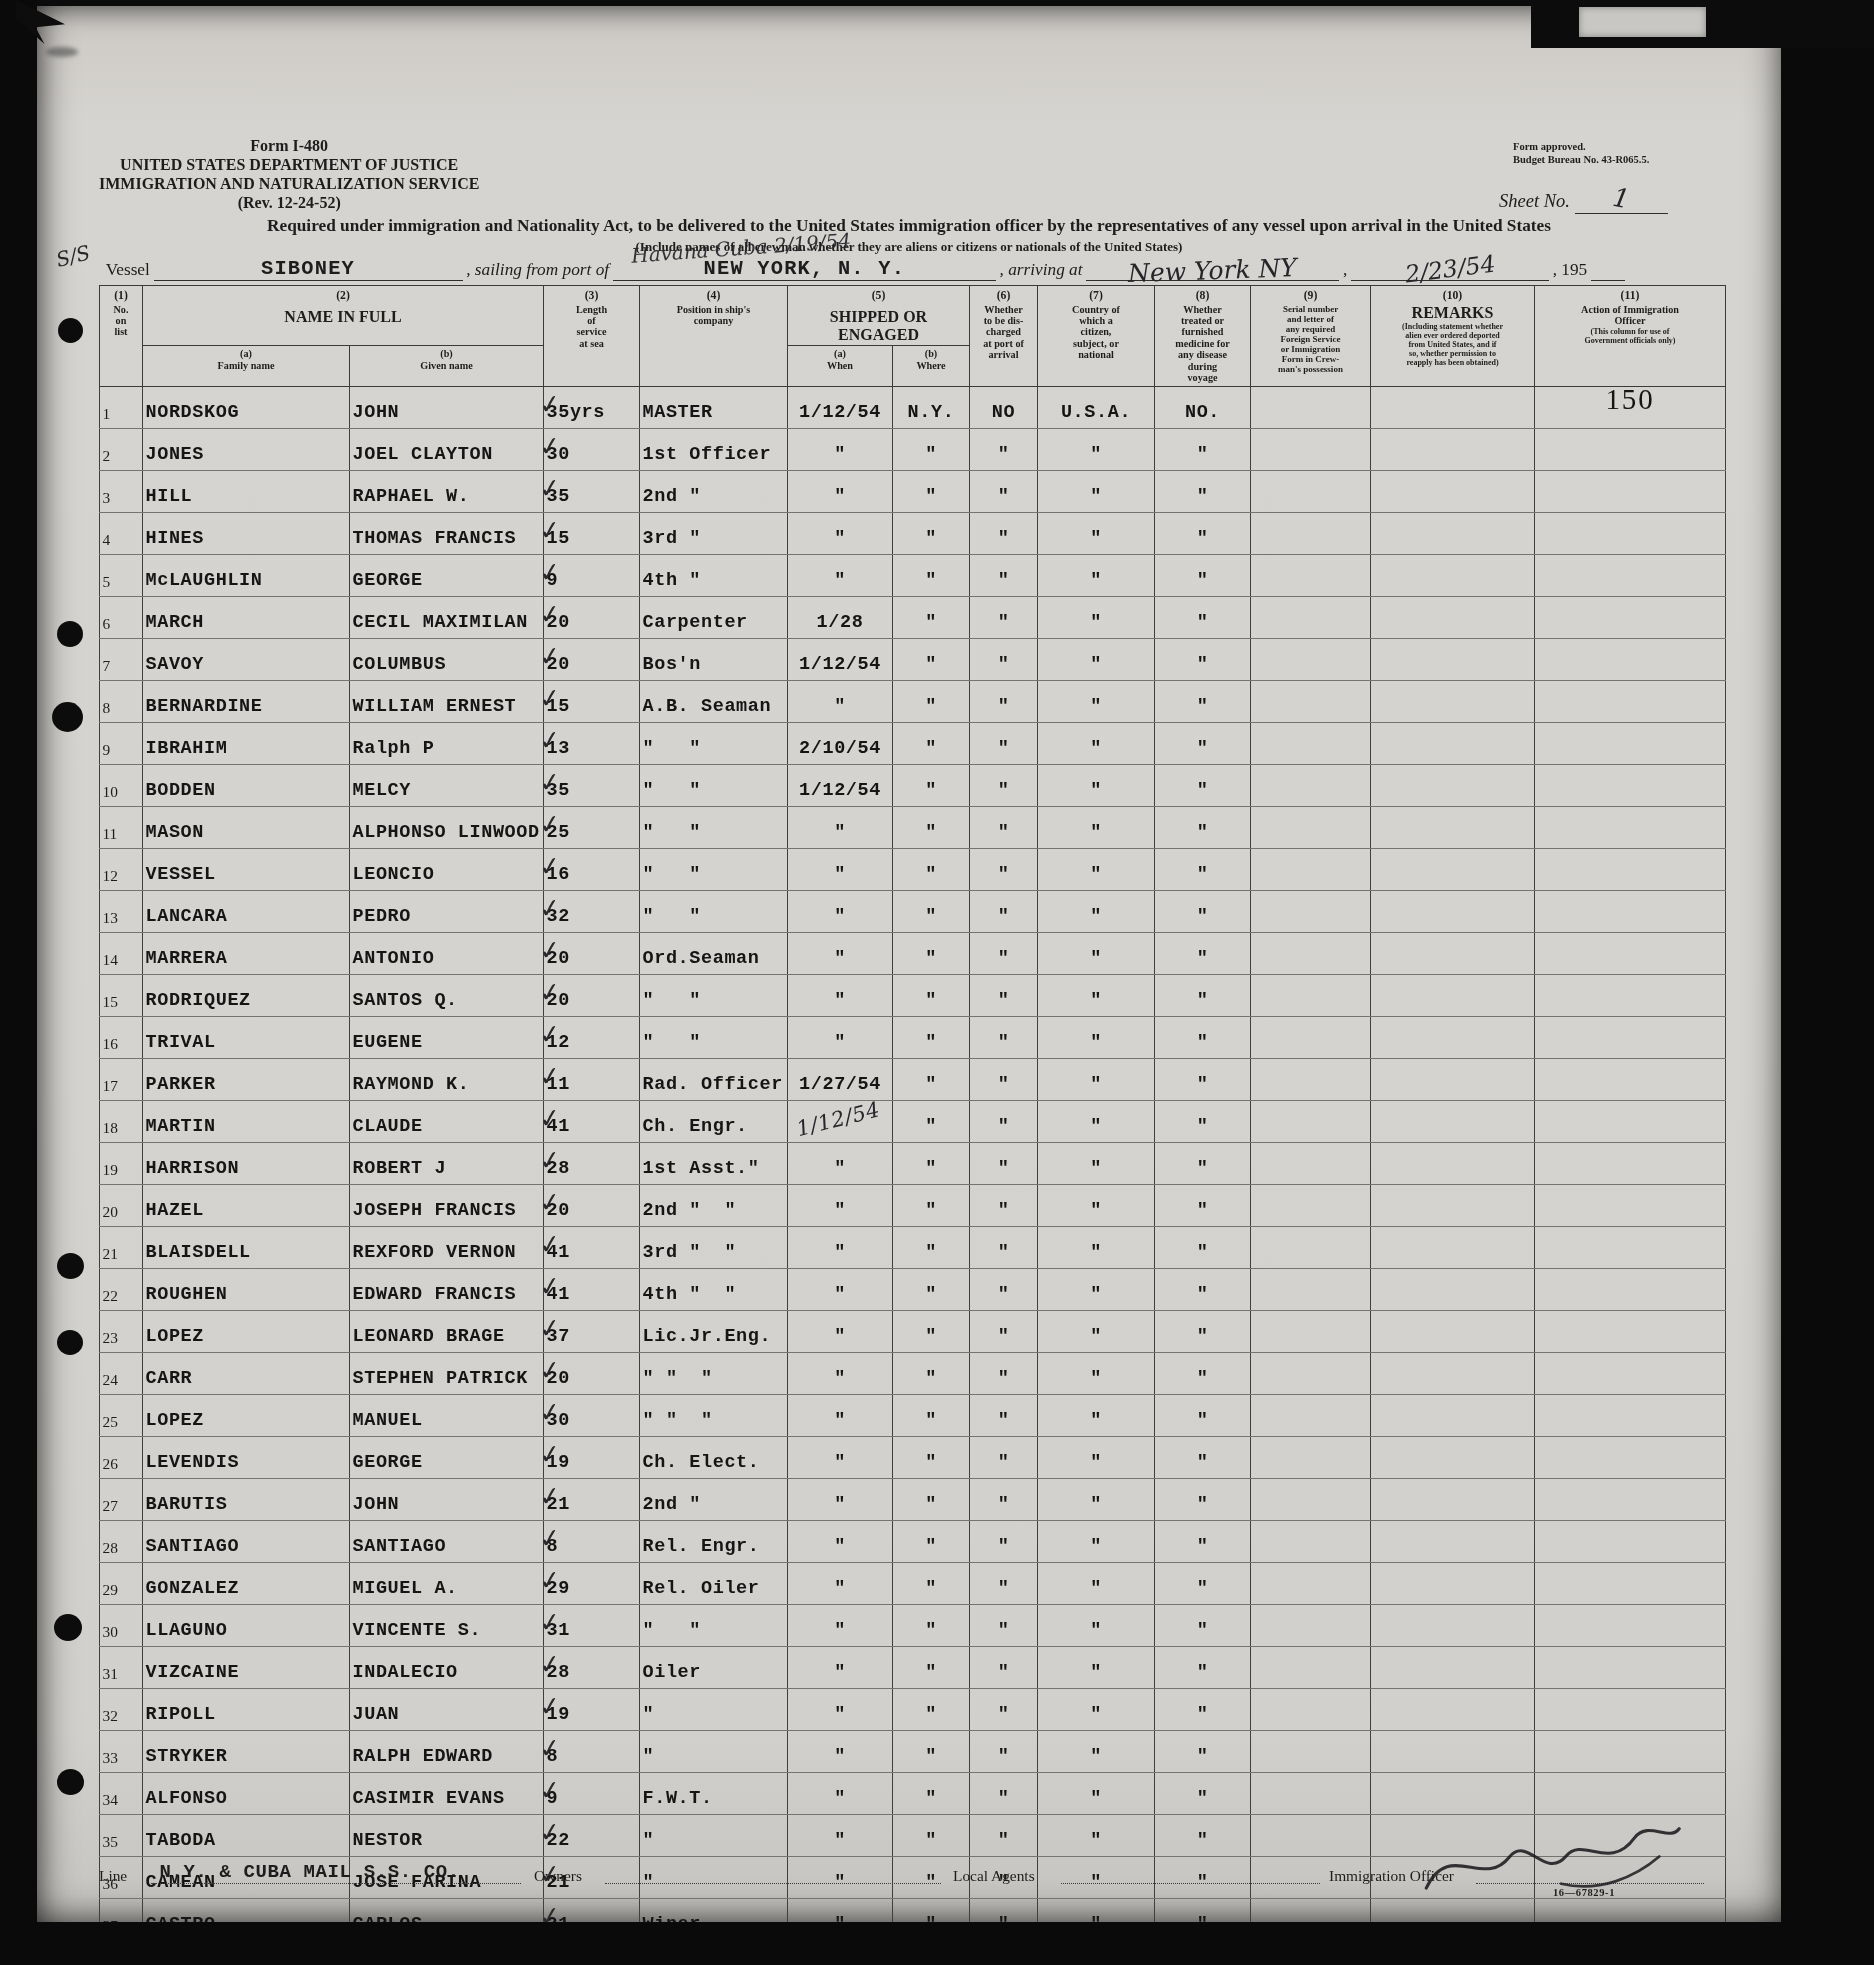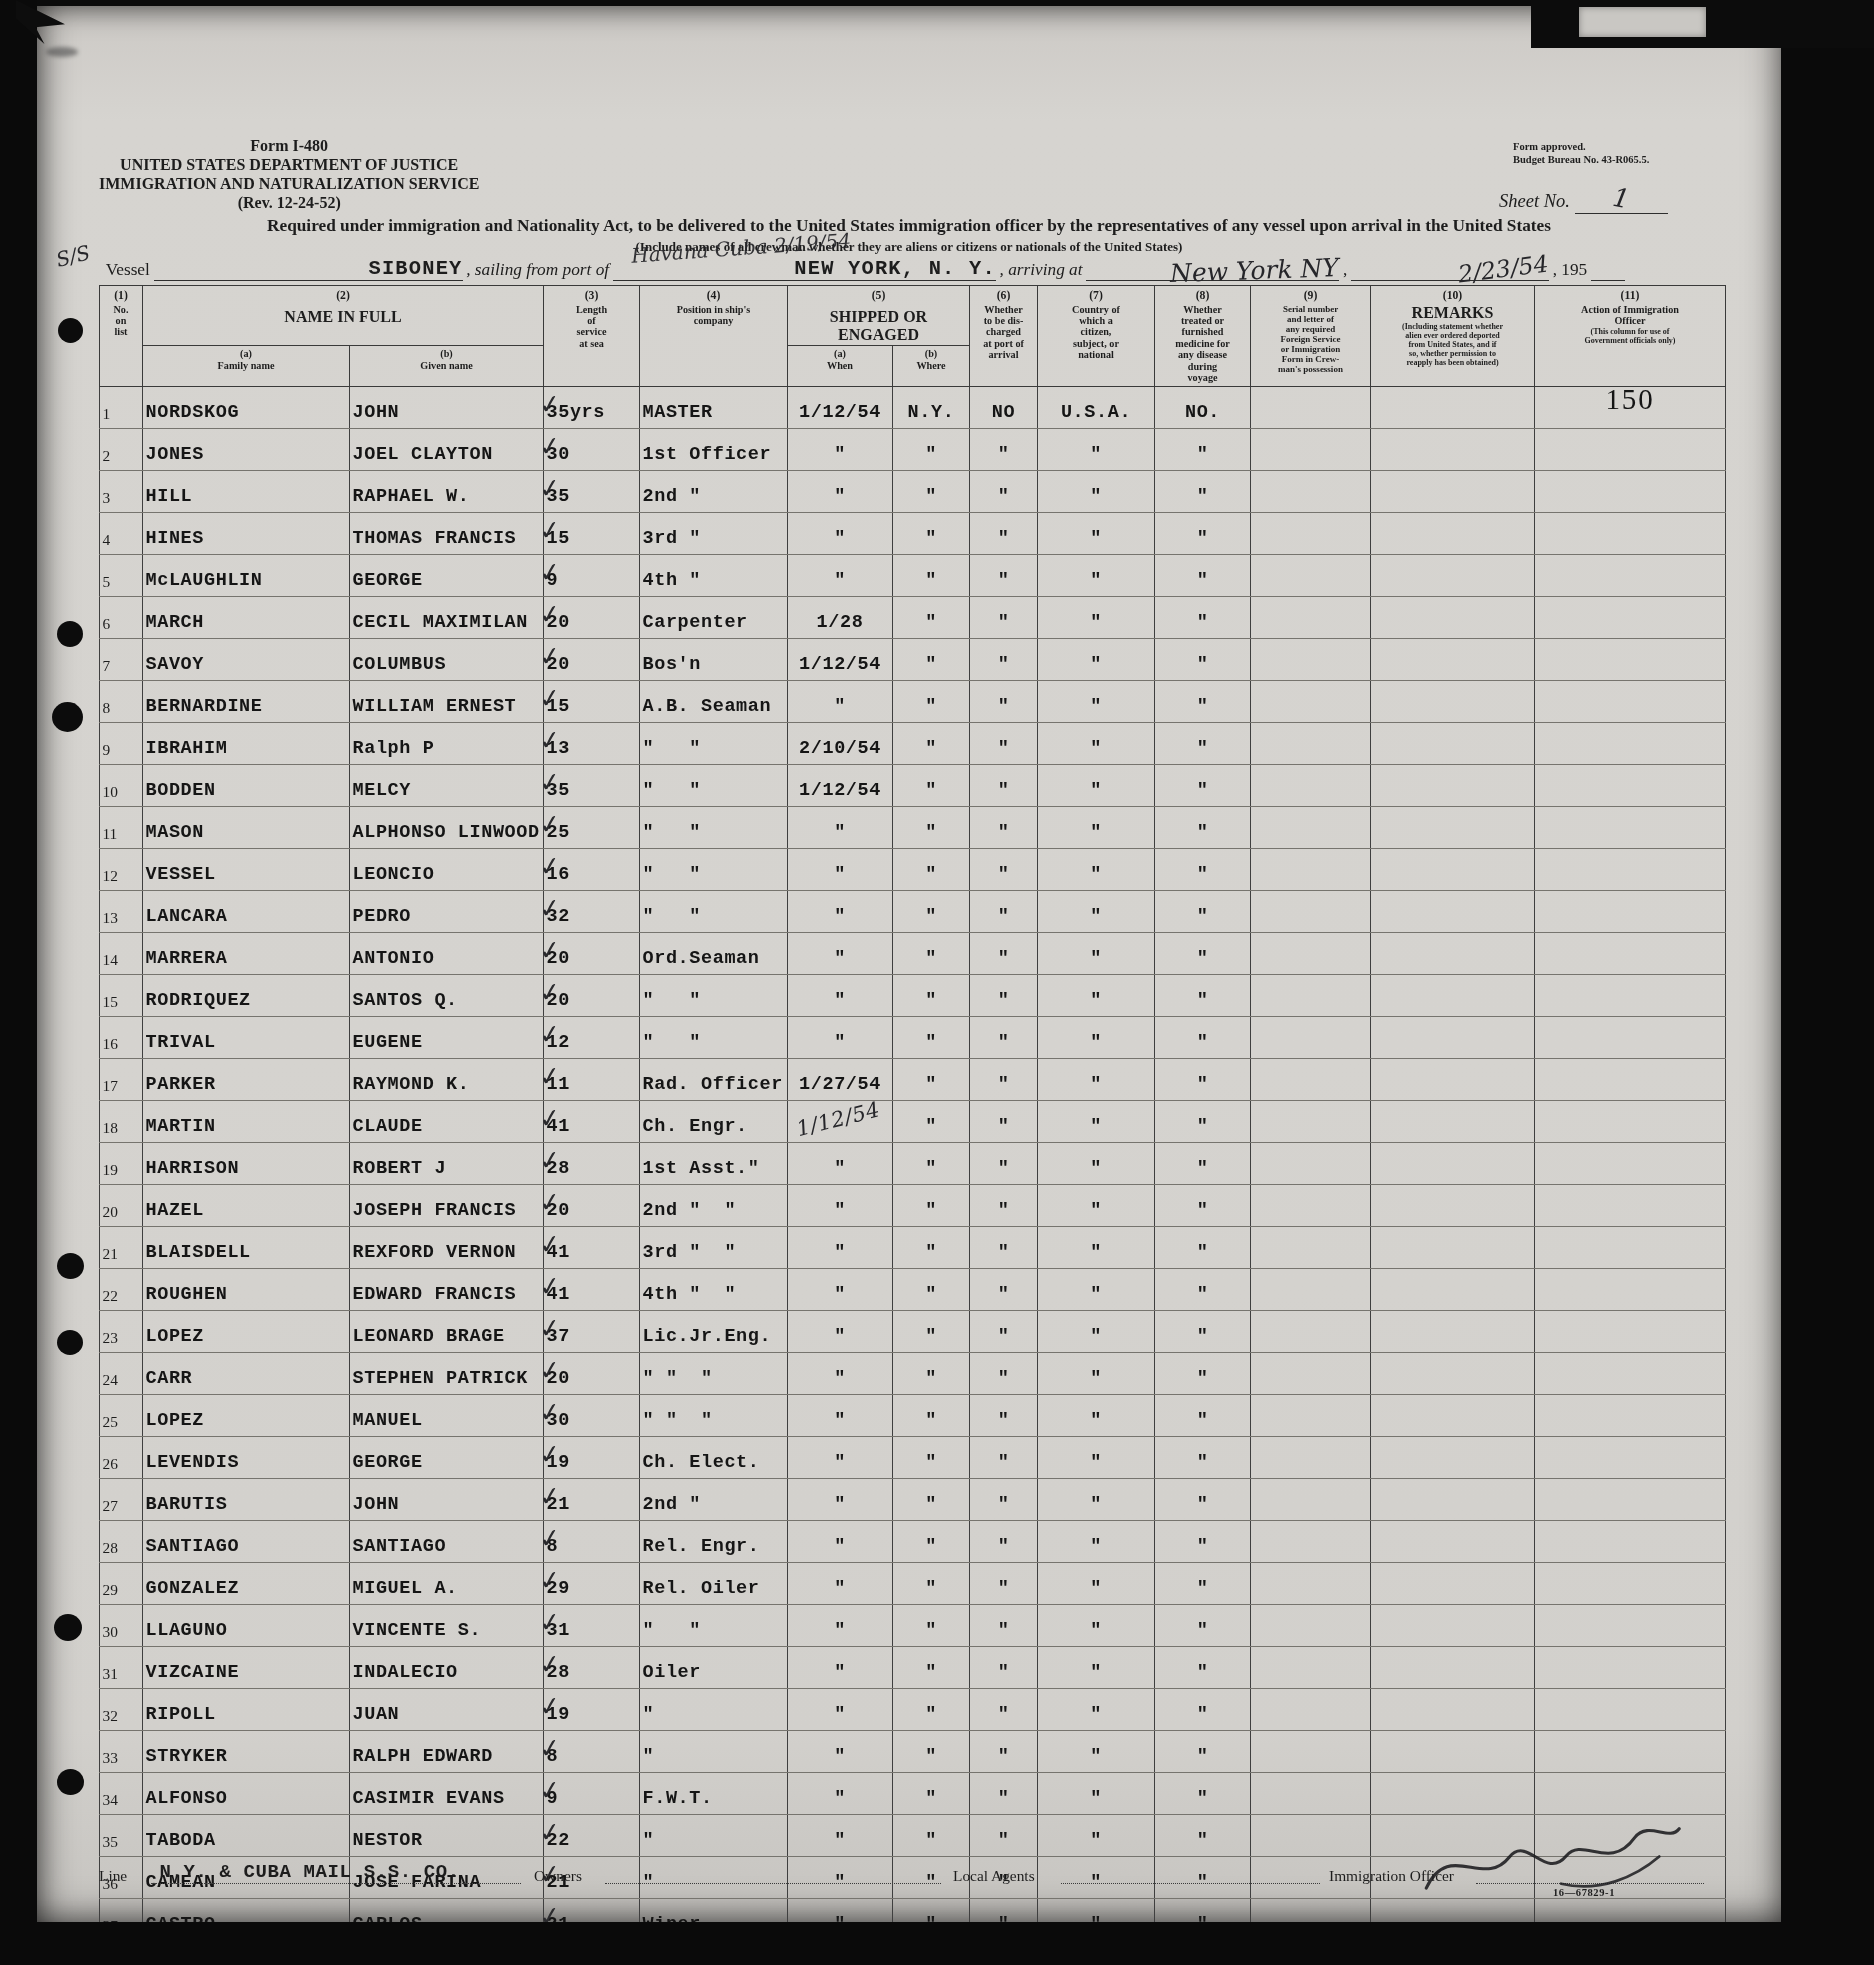--- a/index.html
+++ b/index.html
@@ -37,21 +37,21 @@
   .title{left:154px;top:167px;width:1303px;text-align:center;font-weight:bold;font-size:27px;letter-spacing:1.9px;}
   .sheet{left:1462px;top:177px;font-style:italic;font-size:18.5px;white-space:nowrap;}
   .sheet-line{display:inline-block;width:93px;border-bottom:1.2px solid #2e2e2e;text-align:center;margin-left:5px;}
   .sheet-no{font-size:26px;display:inline-block;transform:rotate(10deg);}
   .required{left:37px;top:210px;width:1670px;text-align:center;font-weight:bold;font-size:17.3px;}
   .include{left:37px;top:233px;width:1670px;text-align:center;font-weight:bold;font-size:13px;}
 
   .vessel-row{left:65px;top:246px;right:74px;display:flex;align-items:flex-end;font-size:17.3px;white-space:nowrap;}
   .vlabel{padding:0 3.7px 1.2px 3.7px;}
   .it{font-style:italic;}
-  .seg{border-bottom:1.2px solid #2e2e2e;text-align:right;position:relative;height:28px;}
+  .seg{border-bottom:1.2px solid #2e2e2e;text-align:center;position:relative;height:28px;}
   .seg .typed{font-family:"Liberation Mono","DejaVu Sans Mono",monospace;font-weight:bold;font-size:20.4px;letter-spacing:1.2px;position:relative;top:5px;}
   .s1{width:309px;}
   .s2{width:383px;}
   .s3{width:253px;}
   .s4{width:198px;}
   .s5{width:34px;}
   .hw{font-family:"DejaVu Serif",serif;font-style:italic;color:#26262a;}
   .hw-sailing{position:absolute;left:18.5px;top:-16px;font-size:20px;transform:rotate(-4deg);opacity:.92;}
   .hw-arrive{display:inline-block;font-size:25px;transform:rotate(-2deg);position:relative;top:3.7px;}
   .hw-date{display:inline-block;font-size:23.5px;transform:rotate(-7deg);position:relative;top:2.5px;}

